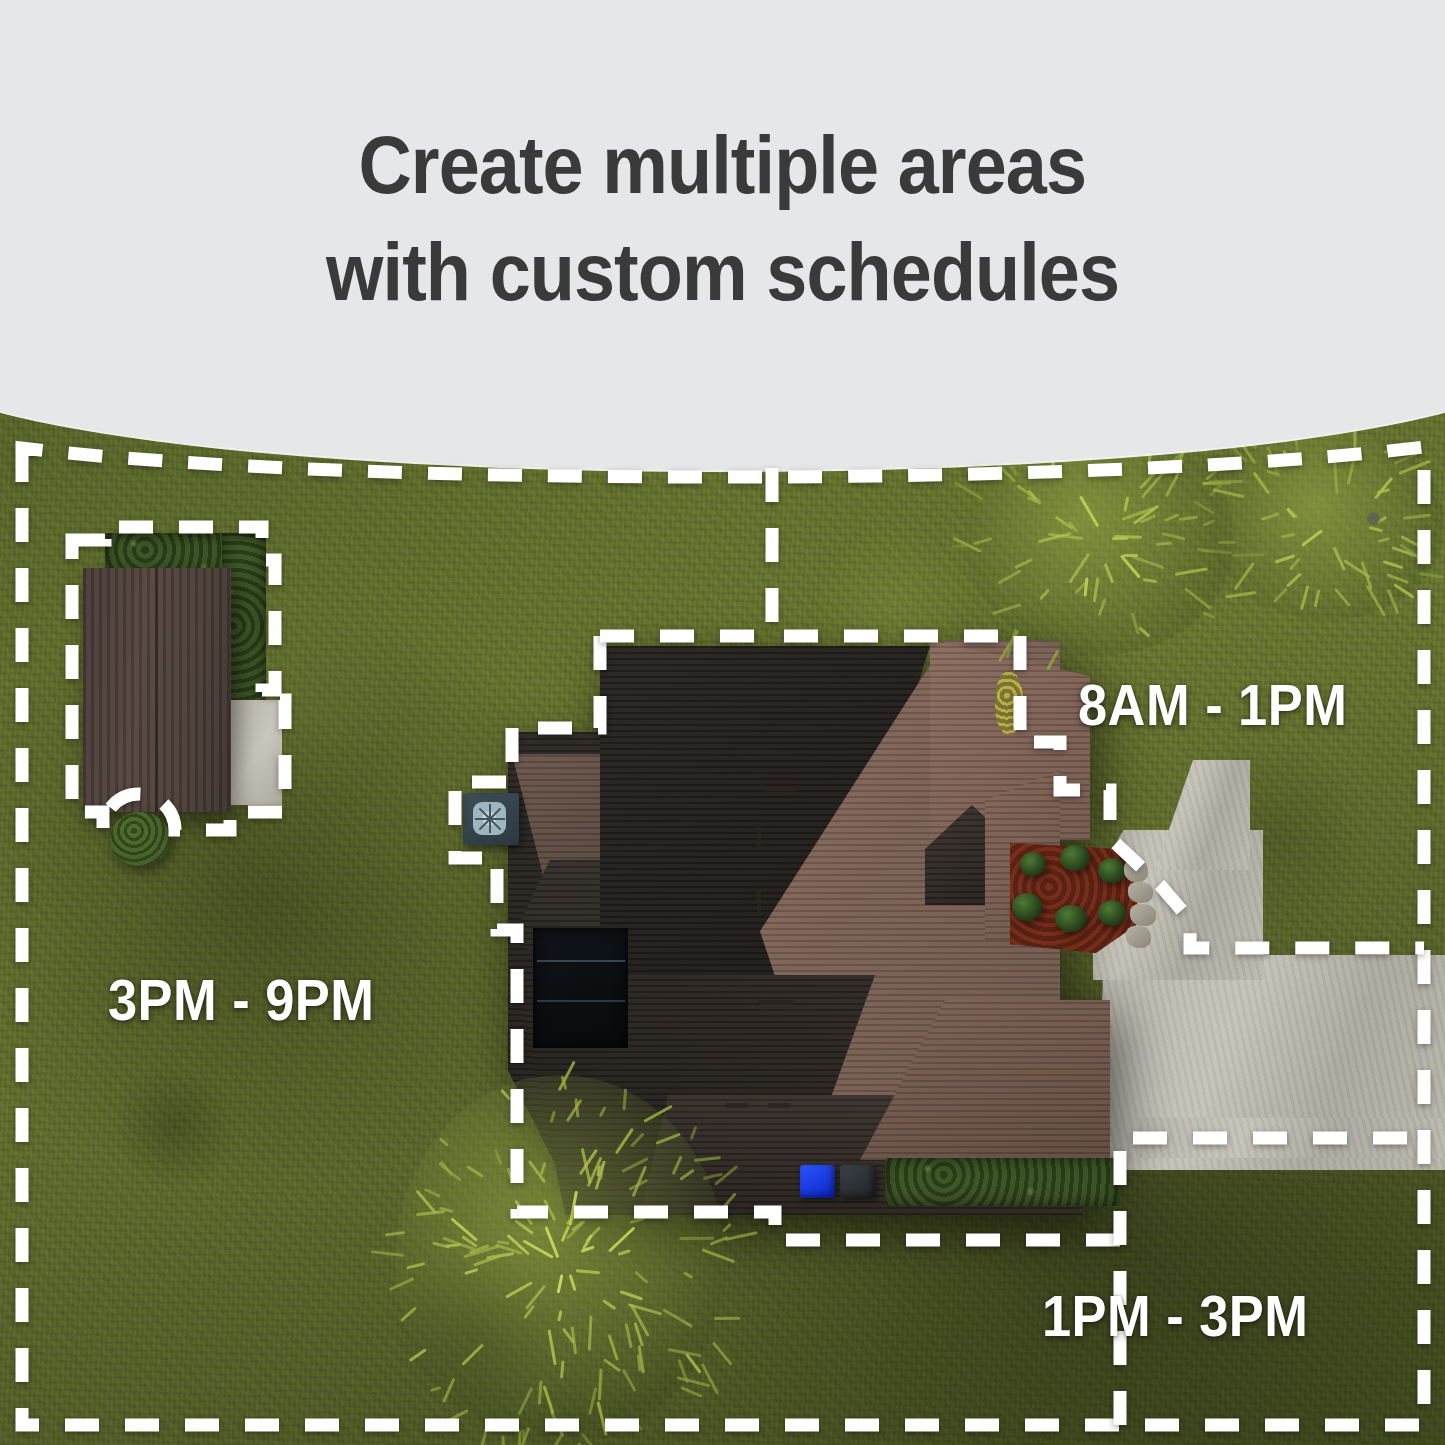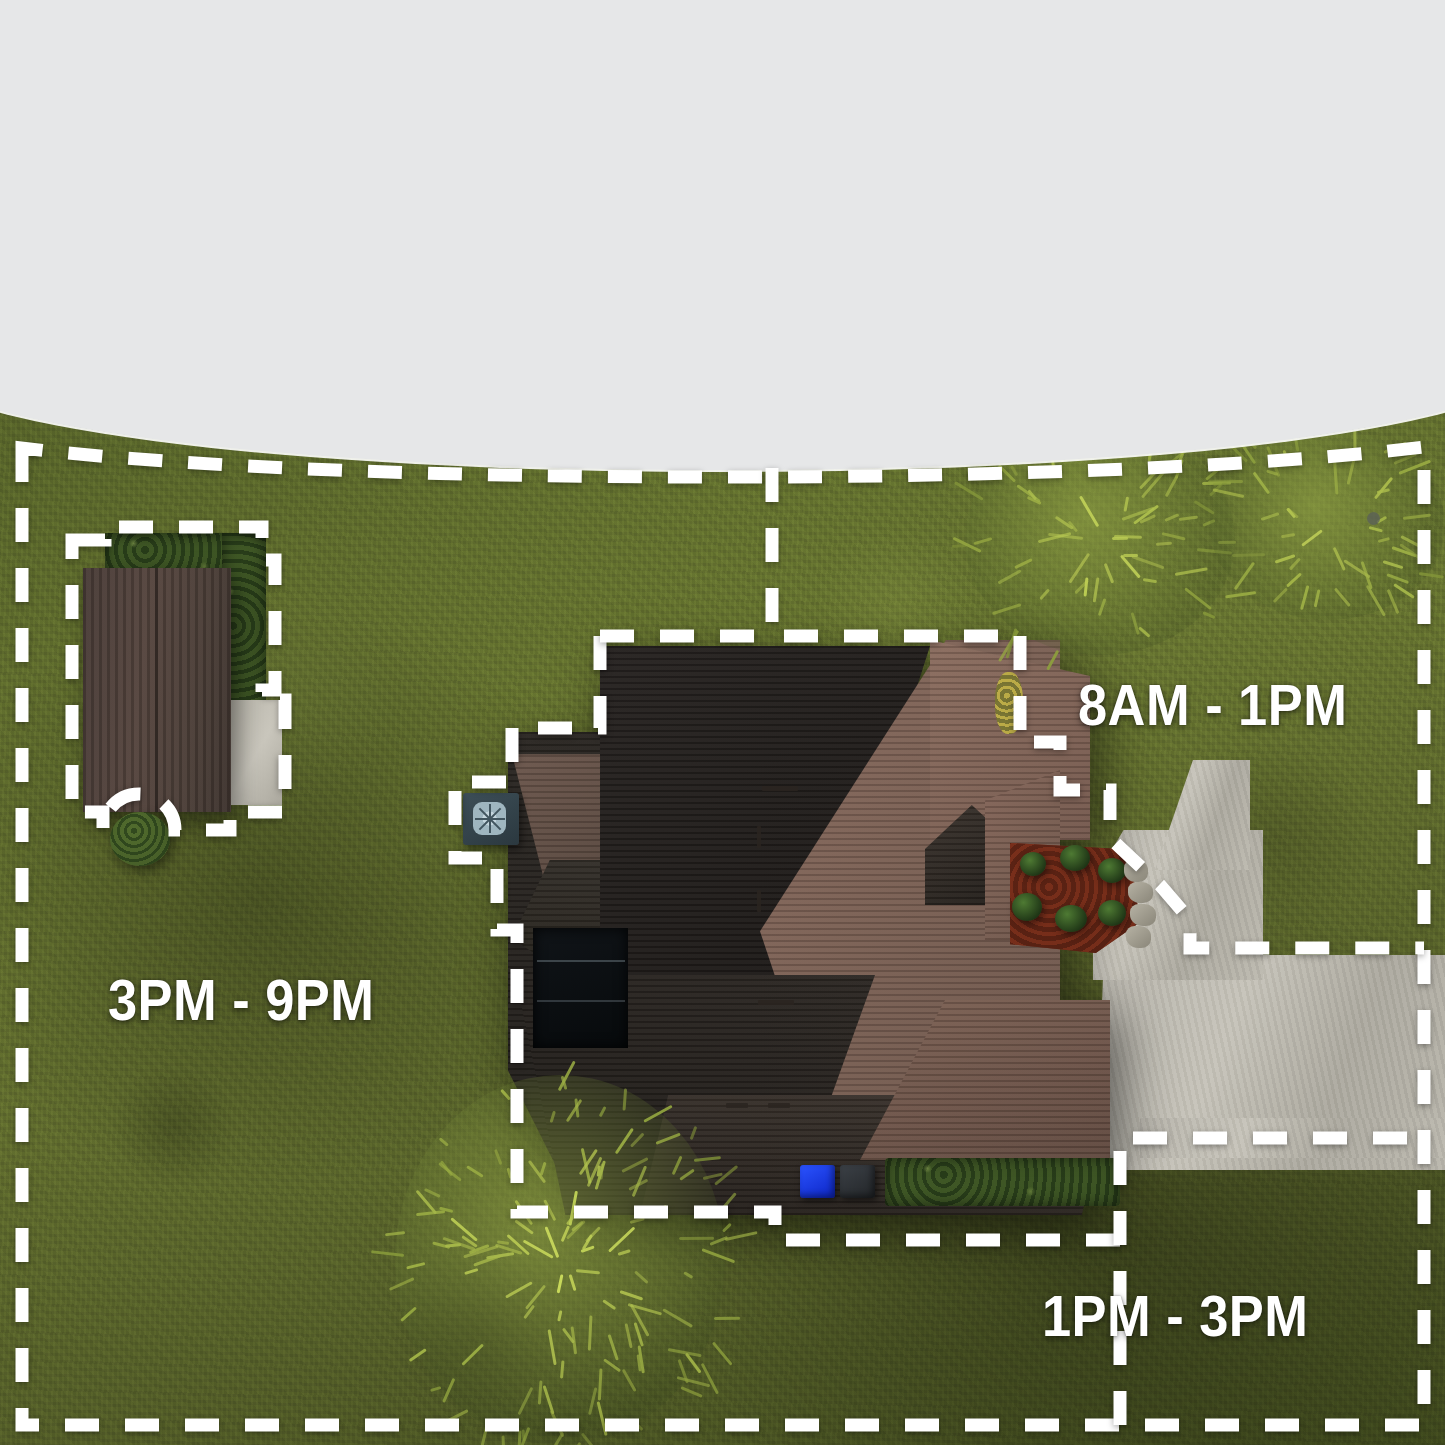--- a/index.html
+++ b/index.html
@@ -675,14 +675,18 @@
         L 103,812
         L 72,812
         Z"></path>
     </svg>
 
     <div class="zone-label" style="left:1078px;top:672px;">8AM - 1PM</div>
     <div class="zone-label" style="left:108px;top:967px;">3PM - 9PM</div>
     <div class="zone-label" style="left:1042px;top:1283px;">1PM - 3PM</div>
   </div>
 
+  <div id="header">
+    <div class="headline">Create multiple areas</div>
+    <div class="headline">with custom schedules</div>
+  </div>
 
 </div>
 
 </body></html>

